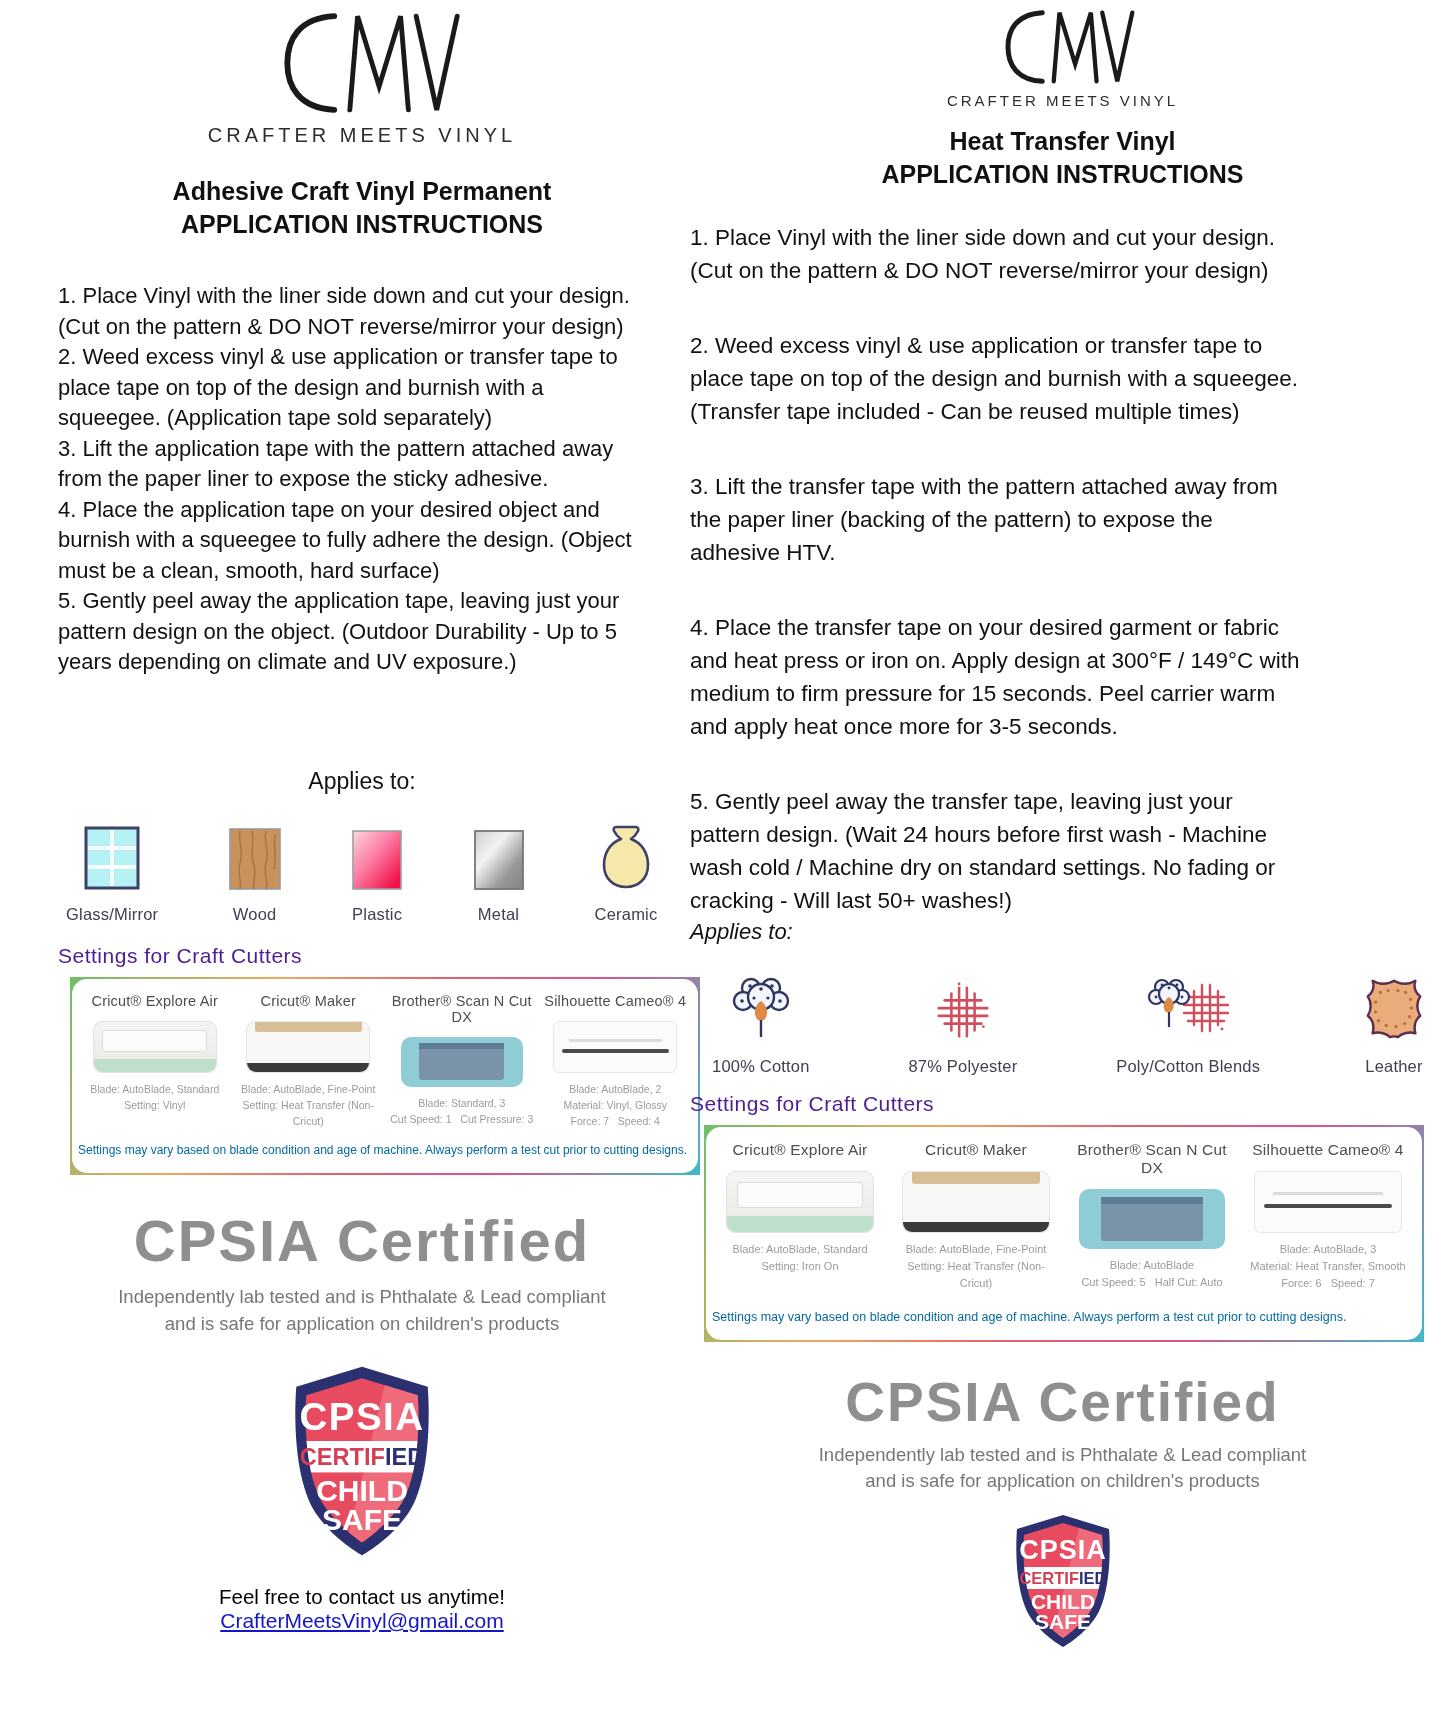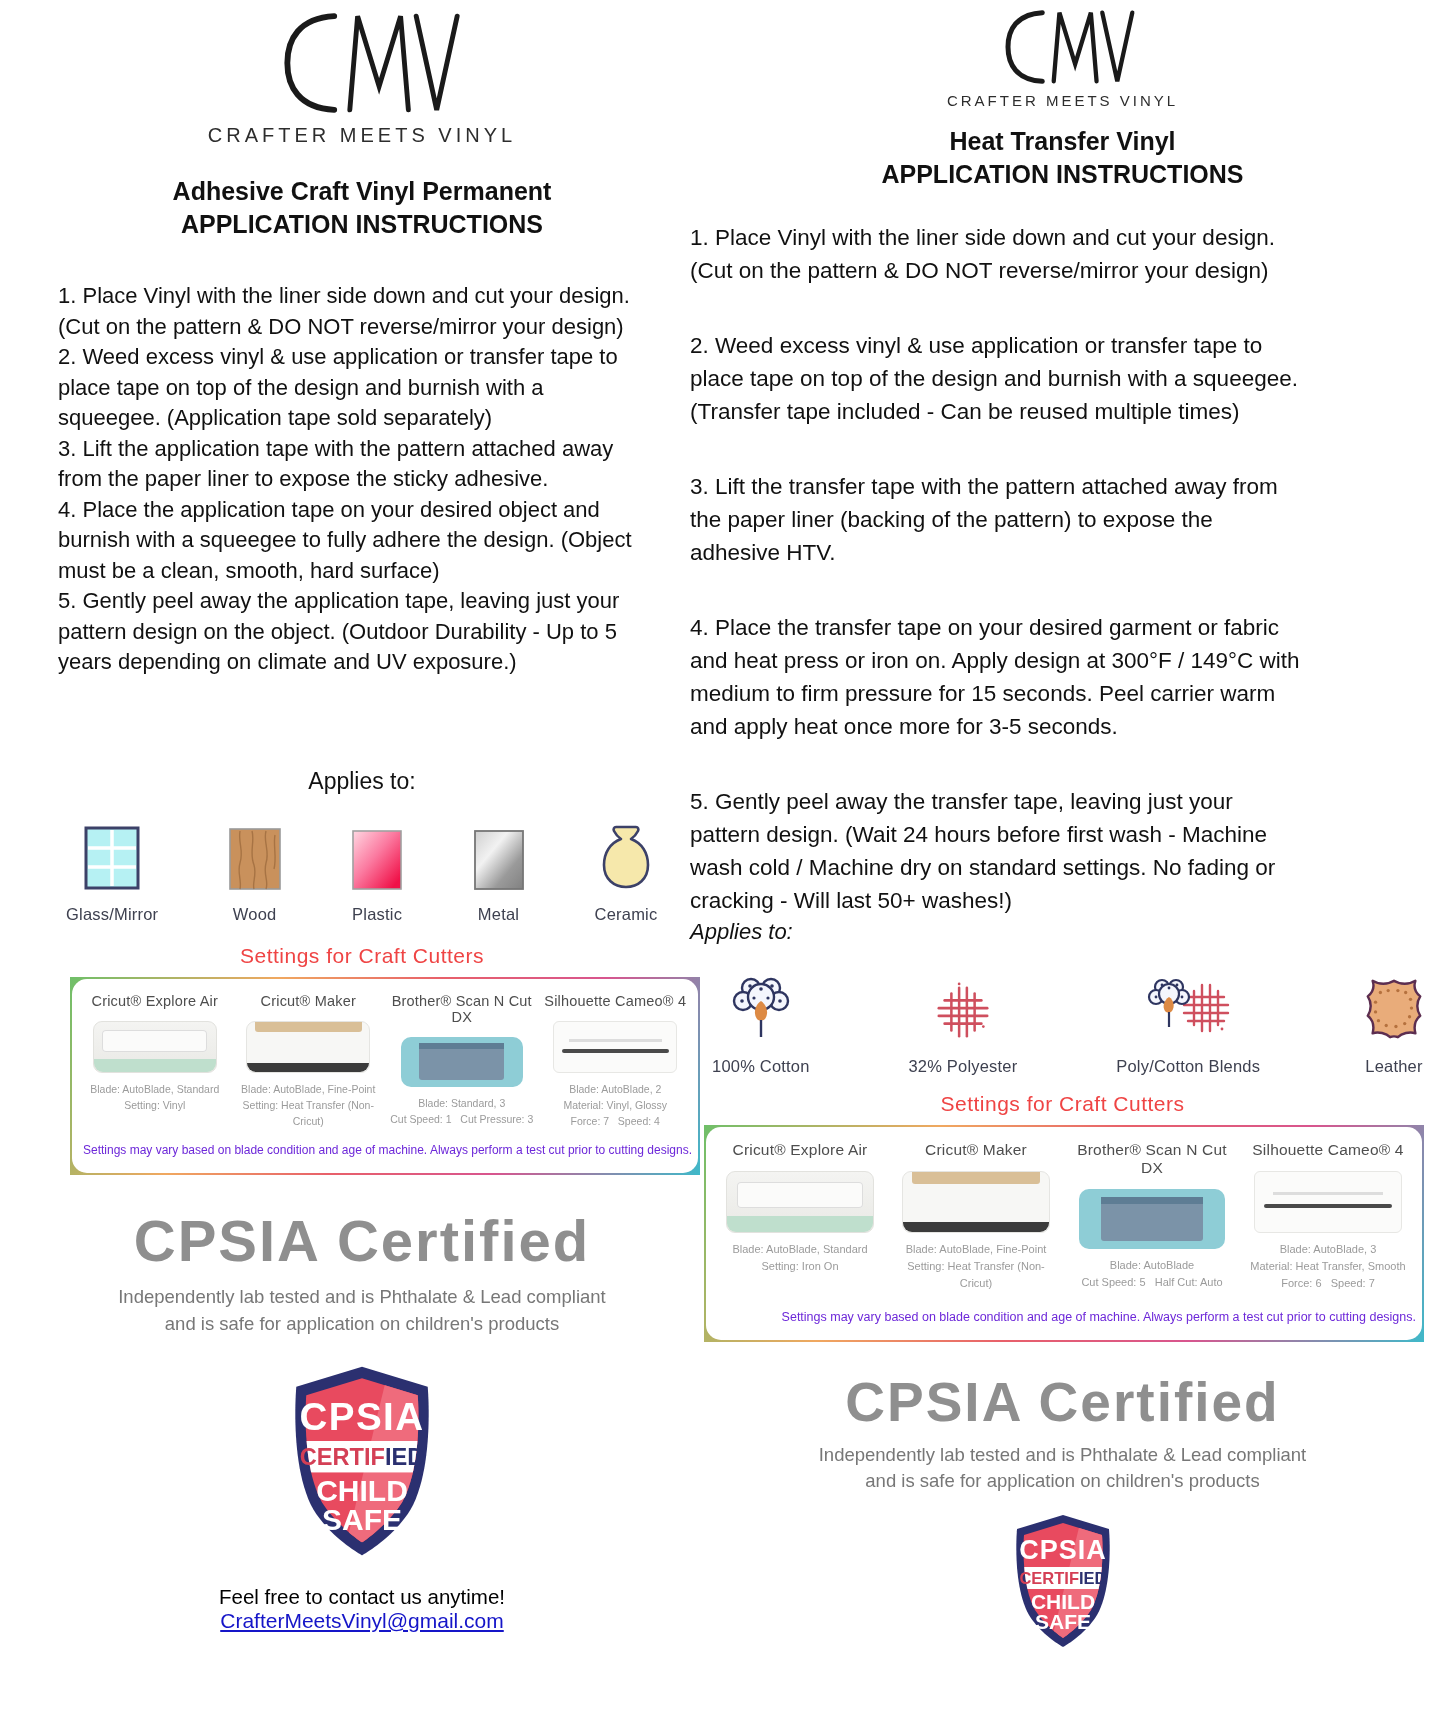--- a/index.html
+++ b/index.html
@@ -31,39 +31,39 @@
   .applies-center{text-align:center;font-size:23px;margin-top:90px;}
   .applies-left{font-style:italic;font-size:22px;margin-top:2px;}
 
   .materials{display:flex;justify-content:space-between;align-items:flex-end;}
   .col-left .materials{margin-top:24px;padding:0 8px;}
   .col-right .materials{margin-top:26px;padding:0 6px 0 22px;}
   .material{text-align:center;}
   .material .icon{display:flex;align-items:flex-end;justify-content:center;height:72px;}
   .material .mlabel{margin-top:14px;font-size:16.5px;color:#3e4150;letter-spacing:.2px;}
 
-  .settings-heading{text-align:center;color:#ef4444;font-size:21px;letter-spacing:.5px;}
+  .settings-heading{color:#4c1d95;font-size:21px;letter-spacing:.5px;}
   .col-left .settings-heading{margin-top:20px;}
   .col-right .settings-heading{margin-top:16px;}
 
   .settings-box{margin-top:9px;padding:2px;
     background:linear-gradient(120deg,#6fbf69 0%,#f0a860 28%,#e8606a 50%,#d8558e 72%,#3fb9c9 100%);}
   .col-left .settings-box{width:626px;margin-left:12px;}
   .col-right .settings-box{width:716px;margin-left:14px;}
   .settings-inner{background:#fff;padding:14px 6px 6px 6px;border-radius:15px;}
   .cutters{display:flex;}
   .cutter{flex:1;text-align:center;padding:0 4px;}
   .cutter-name{font-size:14.5px;color:#4e4e4e;letter-spacing:.2px;}
   .col-right .cutter-name{font-size:15.5px;}
   .machine{margin:12px auto 8px auto;position:relative;}
   .col-left .machine{width:122px;height:50px;}
   .col-right .machine{width:146px;height:60px;}
   .set-line{font-size:10.5px;color:#9b9b9b;line-height:1.55;white-space:pre-wrap;}
   .col-right .set-line{font-size:11px;}
-  .settings-note{text-align:right;color:#6d28d9;font-size:12px;margin:14px 0 10px 0;}
+  .settings-note{text-align:left;color:#0369a1;font-size:12px;margin:14px 0 10px 0;}
   .col-right .settings-note{font-size:12.5px;margin-top:18px;}
 
   
   .m-explore{background:linear-gradient(#f4f4f2,#e9e9e5);border-radius:9px;border:1px solid #e2e2de;}
   .m-explore::before{content:"";position:absolute;left:7%;right:7%;top:16%;height:44%;
      background:#fbfbfa;border-radius:4px;box-shadow:inset 0 0 0 1px #ddd;}
   .m-explore::after{content:"";position:absolute;left:0;right:0;bottom:0;height:26%;
      background:#bfdfcd;border-radius:0 0 9px 9px;}
   .m-maker{background:#f7f7f5;border-radius:9px;border:1px solid #e5e5e2;}
   .m-maker::before{content:"";position:absolute;left:6%;right:6%;top:0;height:20%;
@@ -327,21 +327,21 @@
               <line x1="7" y1="28" x2="57" y2="28"></line>
               <line x1="7" y1="36" x2="57" y2="36"></line>
               <line x1="13" y1="44" x2="51" y2="44"></line>
             </g>
             <g fill="#cf4f5e">
                 <circle cx="28" cy="3" r="1.4"></circle>
                 <circle cx="53" cy="47" r="1.4"></circle>
               </g>
           </svg>
         </div>
-        <div class="mlabel">32% Polyester</div>
+        <div class="mlabel">87% Polyester</div>
       </div>
       <div class="material">
         <div class="icon">
           <svg width="84" height="70" viewBox="0 0 84 70">
             <g stroke="#cf4f5e" stroke-width="2.4" stroke-linecap="round">
               <line x1="48" y1="18" x2="48" y2="52"></line>
               <line x1="56" y1="12" x2="56" y2="58"></line>
               <line x1="64" y1="12" x2="64" y2="58"></line>
               <line x1="72" y1="18" x2="72" y2="52"></line>
               <line x1="42" y1="24" x2="78" y2="24"></line>

